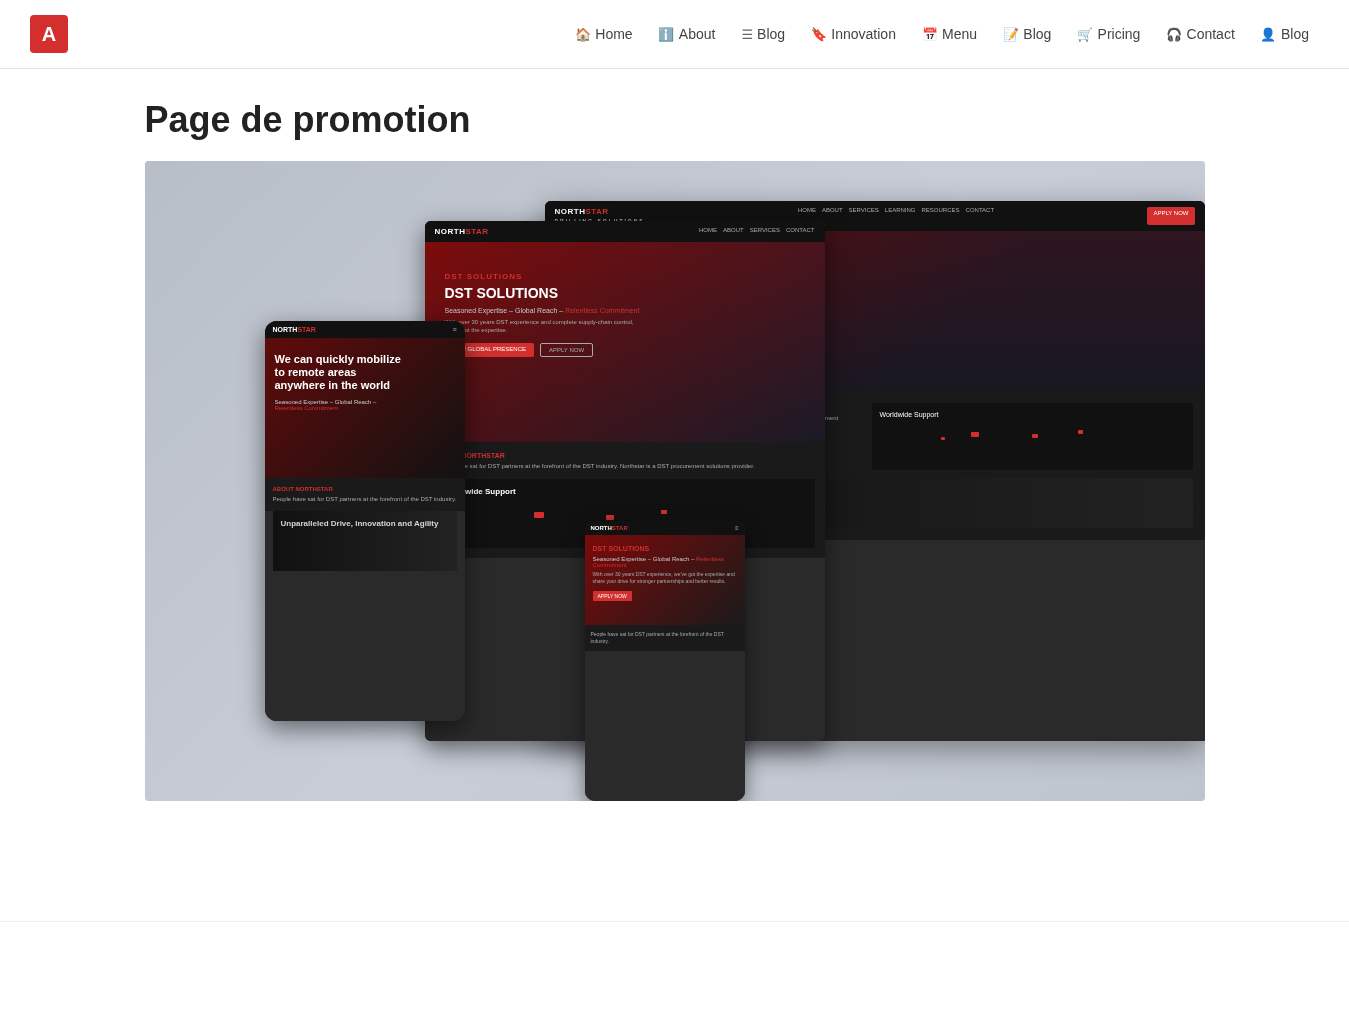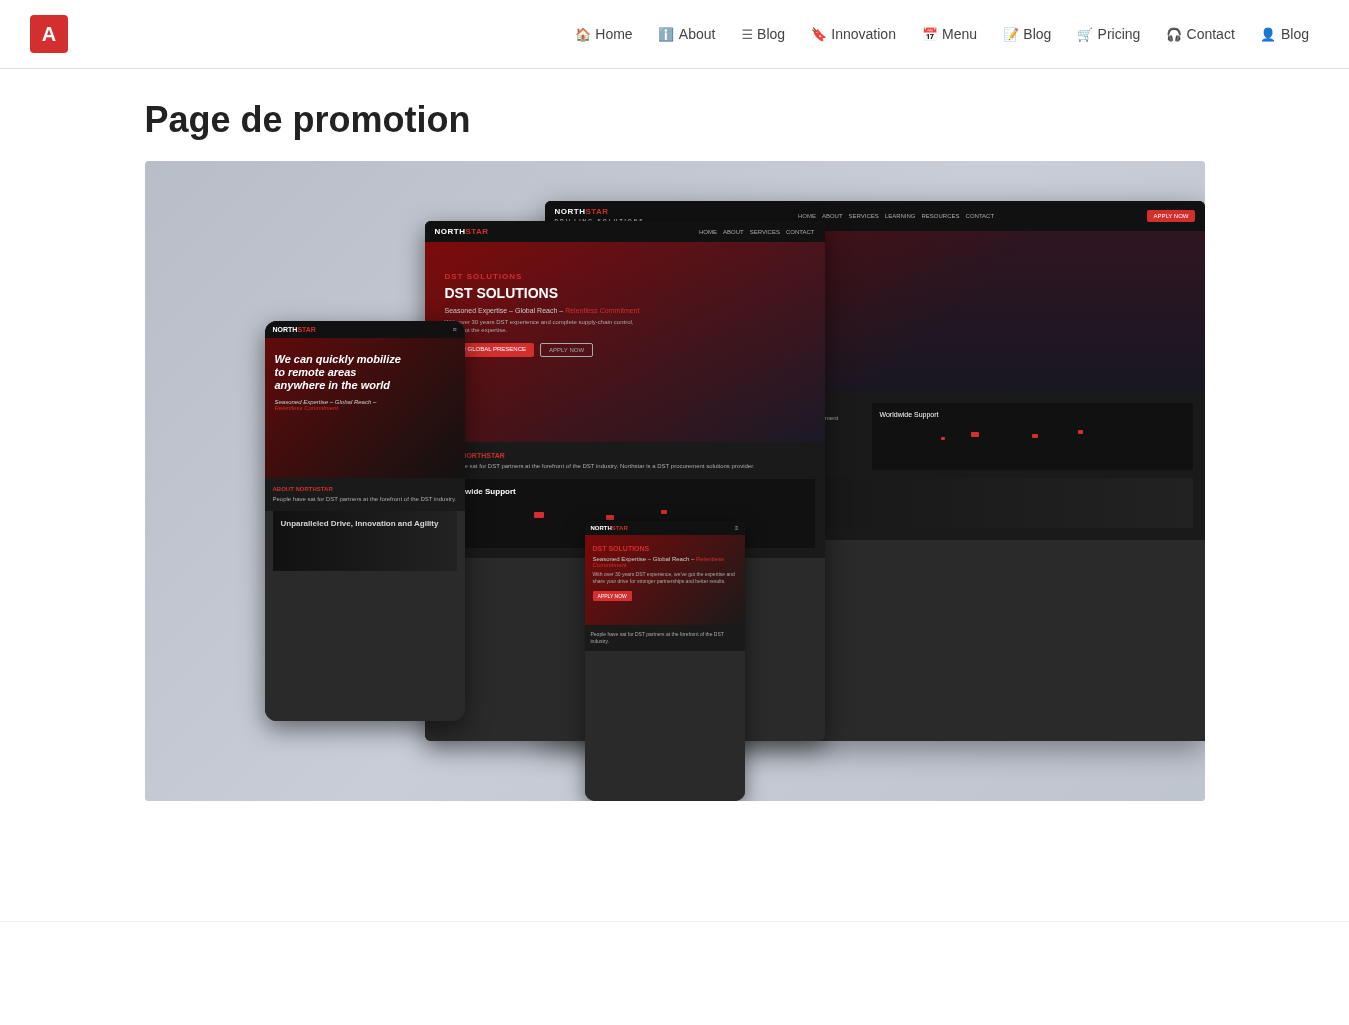--- a/index.html
+++ b/index.html
@@ -163,21 +163,20 @@
       width: 100%;
       height: 100%;
       background: #2a2a2a;
     }
 
     
     .ns-header {
       background: #111;
       padding: 6px 10px;
       display: flex;
-      align-items: center;
       justify-content: space-between;
       gap: 44px;
     }
     .ns-logo {
       color: #fff;
       font-size: 8px;
       font-weight: bold;
       letter-spacing: 0.5px;
     }
     .ns-logo span { color: #d32f2f; }
@@ -398,21 +397,21 @@
           </div>
         </div>
       </div>
 
       <div class="device-phone">
         <div class="device-phone-screen">
           <div style="background:#111; padding:5px 8px; display:flex; align-items:center; justify-content:space-between;">
             <div style="color:#fff; font-size:7px; font-weight:bold;">NORTH<span style="color:#d32f2f;">STAR</span></div>
             <div style="color:#aaa; font-size:7px;">≡</div>
           </div>
-          <div style="height:140px; background:linear-gradient(135deg,#8a1010,#1a1a1a); position:relative; overflow:hidden;font-style:italic;">
+          <div style="height:140px; background:linear-gradient(135deg,#8a1010,#1a1a1a); position:relative; overflow:hidden;">
             <div style="position:absolute; inset:0; background:rgba(0,0,0,0.3);"></div>
             <div style="position:absolute; top:15px; left:10px;">
               <div style="color:#fff; font-size:11px; font-weight:900; line-height:1.2;">We can quickly mobilize<br>to remote areas<br>anywhere in the world</div>
               <div style="color:#ccc; font-size:6px; margin-top:6px;">Seasoned Expertise – Global Reach –<br><span style="color:#d32f2f;">Relentless Commitment</span></div>
             </div>
           </div>
           <div style="background:#1a1a1a; padding:8px;">
             <div style="color:#d32f2f; font-size:6px; font-weight:bold; margin-bottom:3px;">ABOUT NORTHSTAR</div>
             <div style="color:#aaa; font-size:6px; line-height:1.4;">People have sat for DST partners at the forefront of the DST industry.</div>
           </div>

